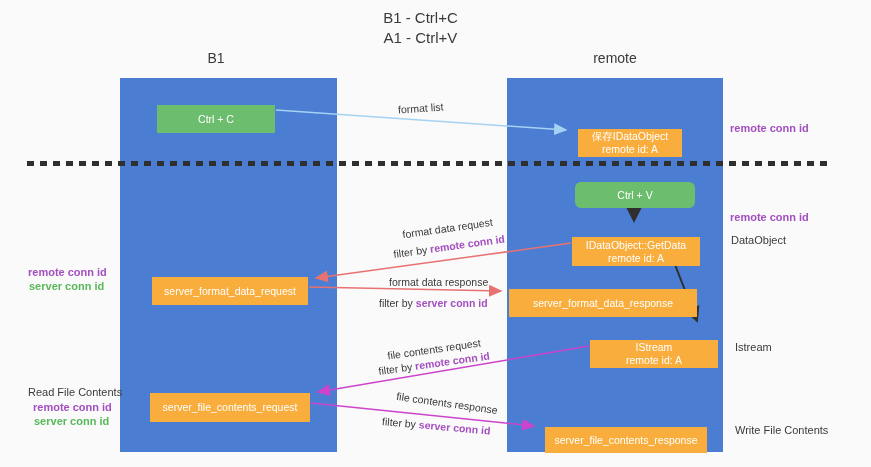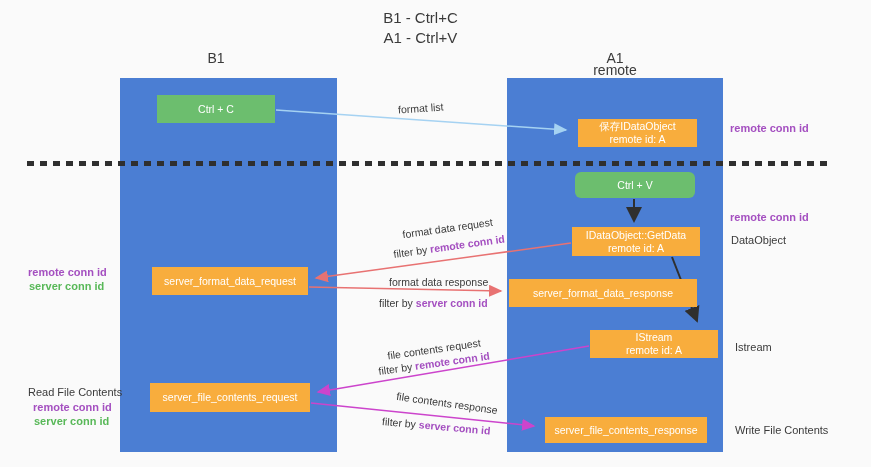--- a/index.html
+++ b/index.html
@@ -5,21 +5,21 @@
   html,body{margin:0;padding:0;}
   body{font-family:"Liberation Sans",sans-serif;background:#fafafa;}
   .stage{position:relative;width:871px;height:467px;background:#fafafa;overflow:hidden;}
   .title{position:absolute;left:0;right:30px;top:8px;text-align:center;font-size:15px;color:#3a3a3a;line-height:20px;}
   .col{position:absolute;top:78px;height:374px;background:#4b7ed3;}
   .col-left{left:120px;width:217px;}
   .col-right{left:507px;width:216px;}
   .hdr{position:absolute;top:52px;text-align:center;font-size:14px;color:#3a3a3a;line-height:12px;}
   .hdr-left{left:116px;width:200px;}
   .hdr-right{left:507px;width:216px;}
-  .node{position:absolute;display:flex;flex-direction:column;align-items:center;justify-content:center;color:#fff;font-size:10.5px;line-height:13px;text-align:center;white-space:nowrap;}
+  .node{position:absolute;display:flex;flex-direction:column;align-items:center;justify-content:center;color:#fff;font-size:10.5px;line-height:13px;text-align:center;white-space:nowrap;margin-top:10px;}
   .green{background:#6cbe6e;}
   .orange{background:#f8ad3d;}
   .lbl{position:absolute;font-size:10.5px;color:#3a3a3a;white-space:nowrap;}
   .bold-purple{color:#a44fc0;font-weight:bold;}
   .bold-green{color:#58b858;font-weight:bold;}
   .side{font-size:11px;}
   .rot-neg{transform:rotate(-8deg);}
   .rot-neg5{transform:rotate(-4deg);}
   .rot-pos{transform:rotate(8deg);}
   .rot-pos5{transform:rotate(5deg);}
@@ -35,21 +35,20 @@
 
   <div class="title">
     <div>B1 - Ctrl+C</div>
     <div>A1 - Ctrl+V</div>
   </div>
 
   <div class="hdr hdr-left">
     <div>B1</div>
   </div>
   <div class="hdr hdr-right">
-    <div>A1</div>
     <div>remote</div>
   </div>
 
   <div class="col col-left"></div>
   <div class="col col-right"></div>
 
   <div class="dash"></div>
 
   <svg class="arrows" width="871" height="467" viewBox="0 0 871 467">
     <defs>
@@ -72,21 +71,21 @@
     <line x1="309" y1="287" x2="501" y2="291" stroke="#e87272" stroke-width="1.5" marker-end="url(#ah-salmon)"></line>
     <line x1="672" y1="257" x2="697" y2="321" stroke="#2f2f2f" stroke-width="2" marker-end="url(#ah-black)"></line>
     <line x1="589" y1="346" x2="318" y2="392" stroke="#cc44cc" stroke-width="1.5" marker-end="url(#ah-magenta)"></line>
     <line x1="311" y1="403" x2="534" y2="426" stroke="#cc44cc" stroke-width="1.5" marker-end="url(#ah-magenta)"></line>
   </svg>
 
   <div class="node green" style="left:157px;top:95px;width:118px;height:28px;">
     <span>Ctrl + C</span>
   </div>
 
-  <div class="node orange" style="left:578px;top:119px;width:119px;height:28px;">
+  <div class="node orange" style="left:578px;top:119px;width:104px;height:28px;">
     <span>保存IDataObject</span>
     <span>remote id: A</span>
   </div>
 
   <div class="node green" style="left:575px;top:172px;width:120px;height:26px;border-radius:6px;">
     <span>Ctrl + V</span>
   </div>
 
   <div class="node orange" style="left:572px;top:227px;width:128px;height:29px;">
     <span>IDataObject::GetData</span>

